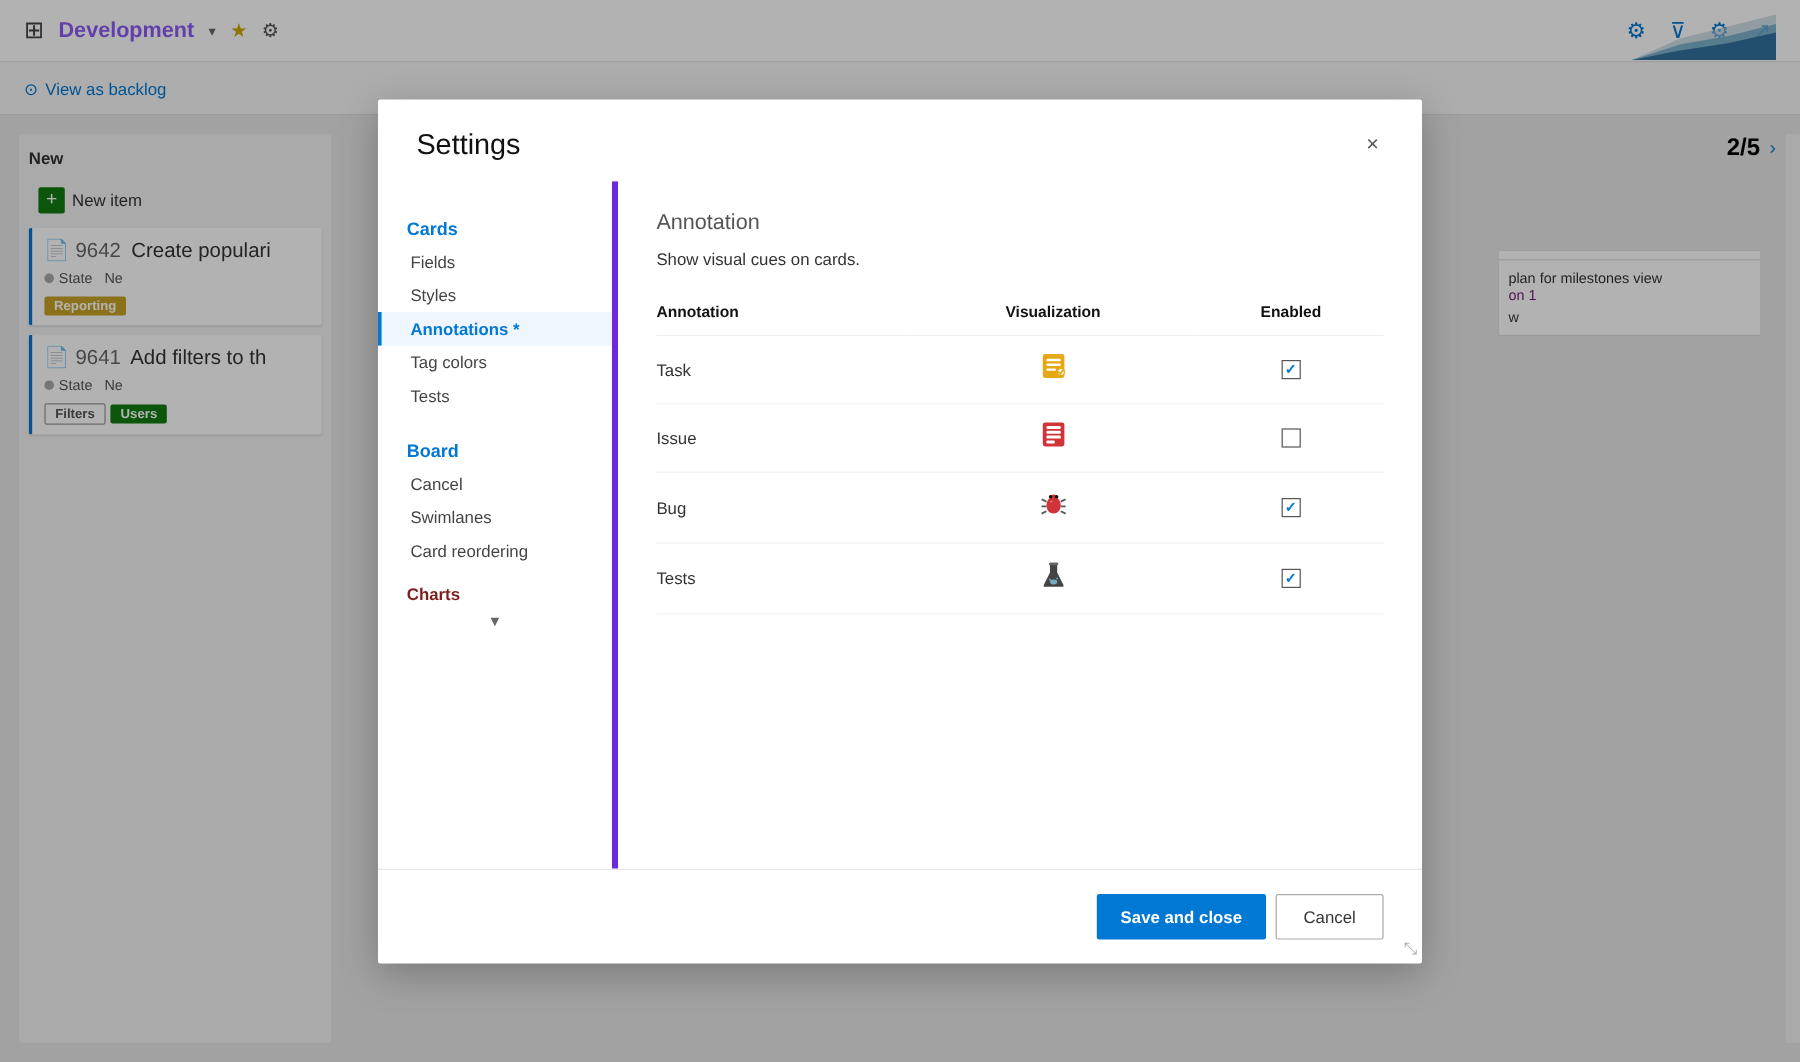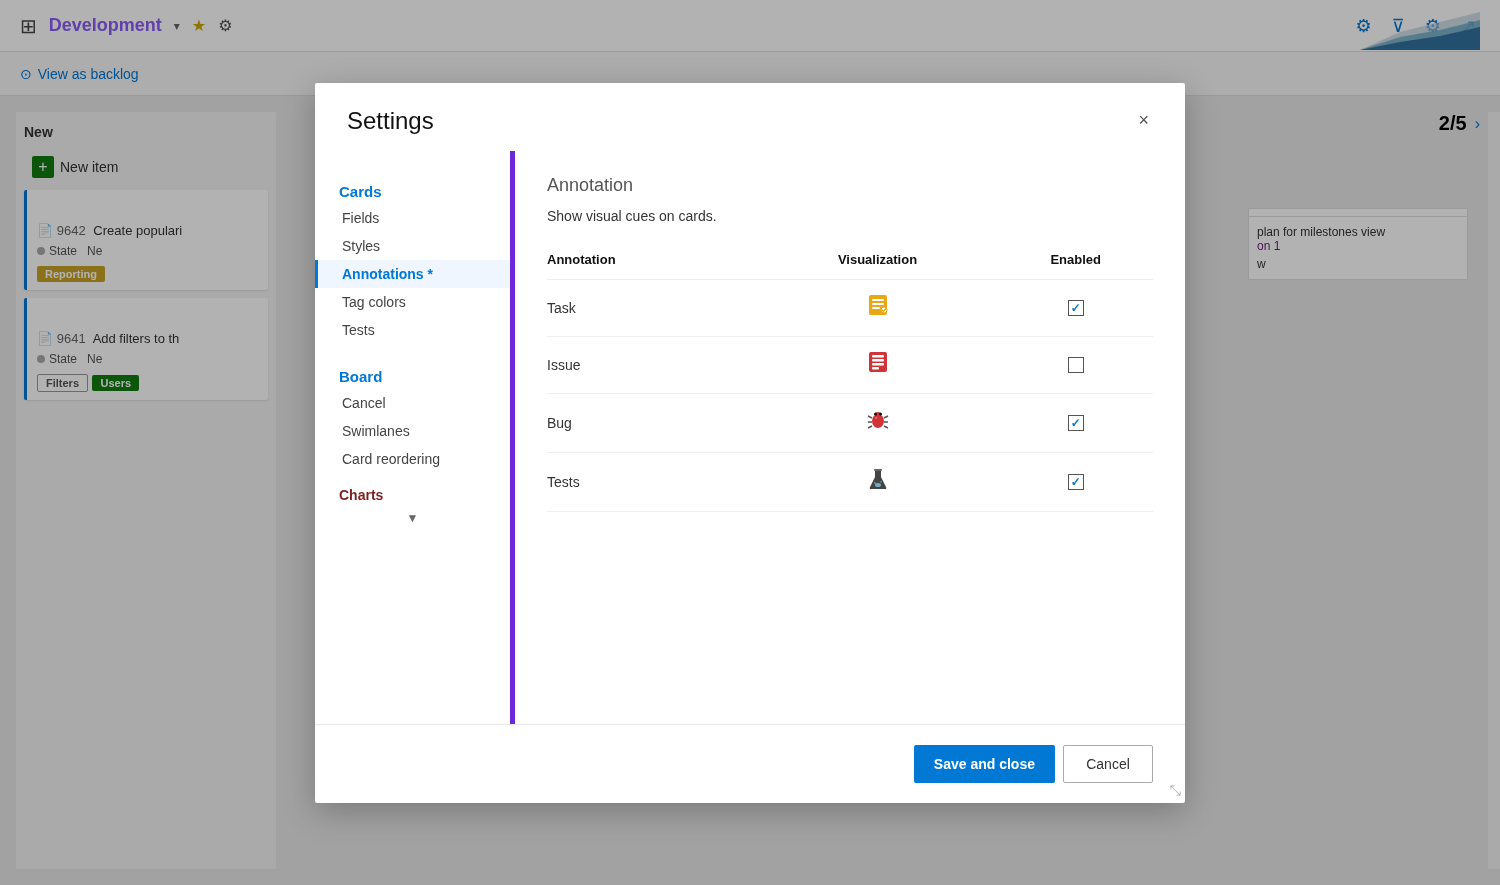--- a/index.html
+++ b/index.html
@@ -128,24 +128,23 @@
     .board-card {
       background: #fff;
       border-left: 3px solid #0078d4;
       margin-bottom: 8px;
       padding: 8px 10px;
       border-radius: 2px;
       box-shadow: 0 1px 2px rgba(0,0,0,0.1);
     }
 
     .card-id-title {
-      font-size: 13px;
+      font-size: 17px;
       color: #333;
       margin-bottom: 6px;
-      margin-top: 25px;
     }
 
     .card-id { color: #666; margin-right: 4px; }
     .card-state { font-size: 12px; color: #555; margin-bottom: 4px; display: flex; align-items: center; gap: 4px; }
     .state-dot { width: 8px; height: 8px; border-radius: 50%; background: #aaa; display: inline-block; }
 
     .card-tag {
       display: inline-block;
       padding: 2px 8px;
       border-radius: 2px;

